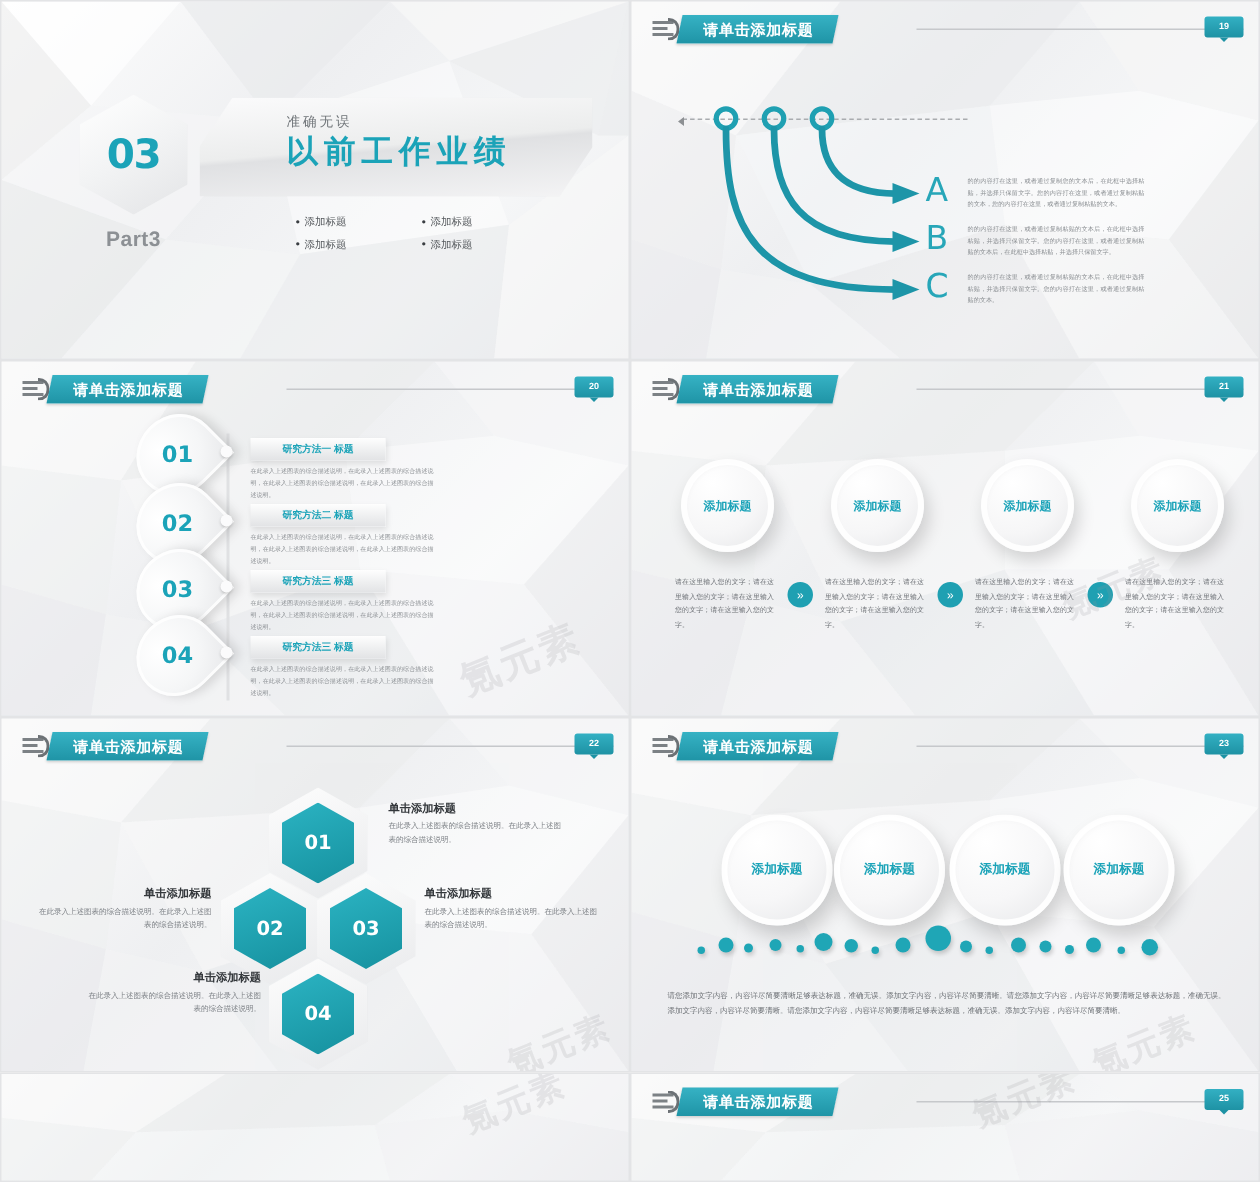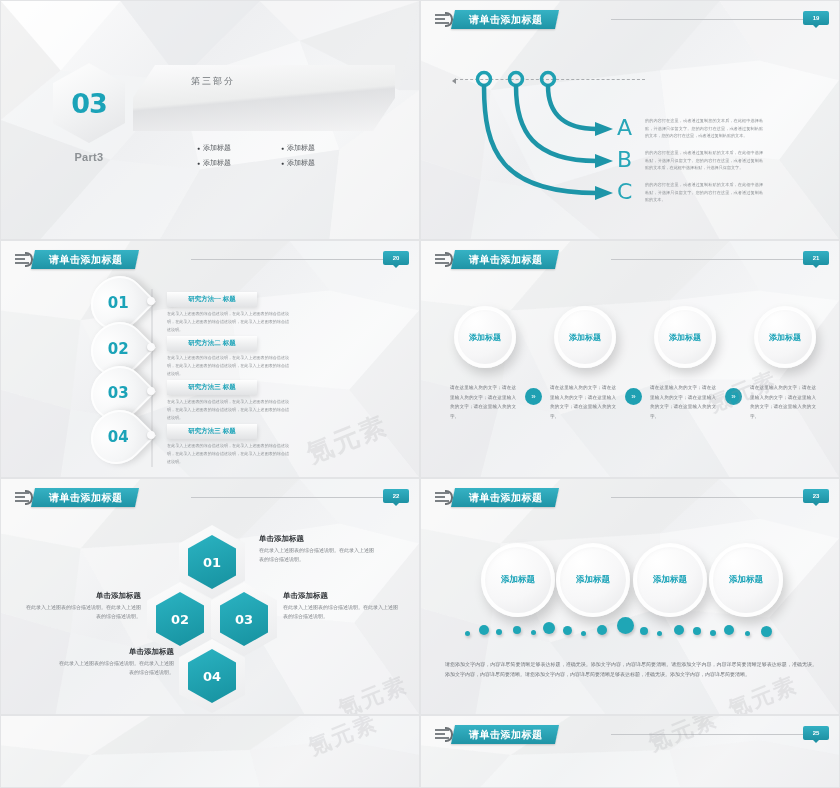--- a/index.html
+++ b/index.html
@@ -76,21 +76,21 @@
     clip-path:polygon(50% 0,100% 25%,100% 75%,50% 100%,0 75%,0 25%);
     display:flex; align-items:center; justify-content:center;
     filter:drop-shadow(2px 4px 5px rgba(0,0,0,.13));
   }
   .s1-hex em {
     font-style:normal; font-size:27px; font-weight:bold; color:#1ba3b8;
     letter-spacing:-1px; font-family:"DejaVu Sans",sans-serif;
   }
   .s1-part {
     position:absolute; left:52px; top:150px; width:72px; text-align:center;
-    font-size:11px; font-weight:bold; color:#8c9094; letter-spacing:.3px;
+    font-size:14px; font-weight:bold; color:#8c9094; letter-spacing:.3px;
   }
   .s1-banner {
     position:absolute; left:132px; top:64px; width:262px; height:66px;
     background:linear-gradient(175deg,#fbfbfc 0%,#eceded 48%,#e0e1e3 52%,#f4f4f5 100%);
     clip-path:polygon(22px 0,100% 0,100% 50%, calc(100% - 22px) 100%, 0 100%, 0 50%);
     filter:drop-shadow(2px 4px 5px rgba(0,0,0,.10));
   }
   .s1-sub {
     position:absolute; left:190px; top:74px;
     font-size:9px; color:#6f7478; letter-spacing:2px;
@@ -200,21 +200,21 @@
   .s5-hexin {
     position:absolute; left:9px; top:10px; width:48px; height:54px;
     background:linear-gradient(160deg,#2bb3c2 0%,#16919f 100%);
     clip-path:polygon(50% 0,100% 25%,100% 75%,50% 100%,0 75%,0 25%);
     display:flex; align-items:center; justify-content:center;
     color:#fff; font-size:13px; font-weight:bold;
     font-family:"DejaVu Sans",sans-serif;
   }
   .s5-lab-t { font-size:7.5px; font-weight:bold; color:#33373b; margin-bottom:3px; }
   .s5-lab-b { font-size:5px; line-height:1.75; color:#7e8287; }
-  .s5-label { position:absolute; width:118px;font-family:Liberation Serif, serif; }
+  .s5-label { position:absolute; width:118px; }
 
   
   .s6-big {
     position:absolute; width:74px; height:74px; border-radius:50%;
     background:radial-gradient(circle at 33% 25%,#ffffff 0%,#f7f7f8 52%,#e4e5e7 100%);
     box-shadow:4px 7px 12px rgba(0,0,0,.17), inset 0 0 0 4px rgba(255,255,255,.92),
                inset 2px 2px 6px rgba(0,0,0,.05);
     display:flex; align-items:center; justify-content:center;
     font-size:8.5px; font-weight:bold; color:#1ba3b8;
   }
@@ -254,21 +254,22 @@
         <polygon points="300,40 400,90 420,90 420,0" fill="#e6e7e9" opacity=".6"></polygon>
       </svg>
     </div>
 
     <div class="s1-hex">
       <em>03</em>
     </div>
     <div class="s1-part">Part3</div>
 
     <div class="s1-banner"></div>
-    <div class="s1-sub">第三部分</div>
+    <div class="s1-sub">准确无误</div>
+    <div class="s1-title">以前工作业绩</div>
 
     <div class="s1-bullets">
       <div>添加标题</div>
       <div>添加标题</div>
       <div>添加标题</div>
       <div>添加标题</div>
     </div>
   </div>
 
   <div class="slide">

